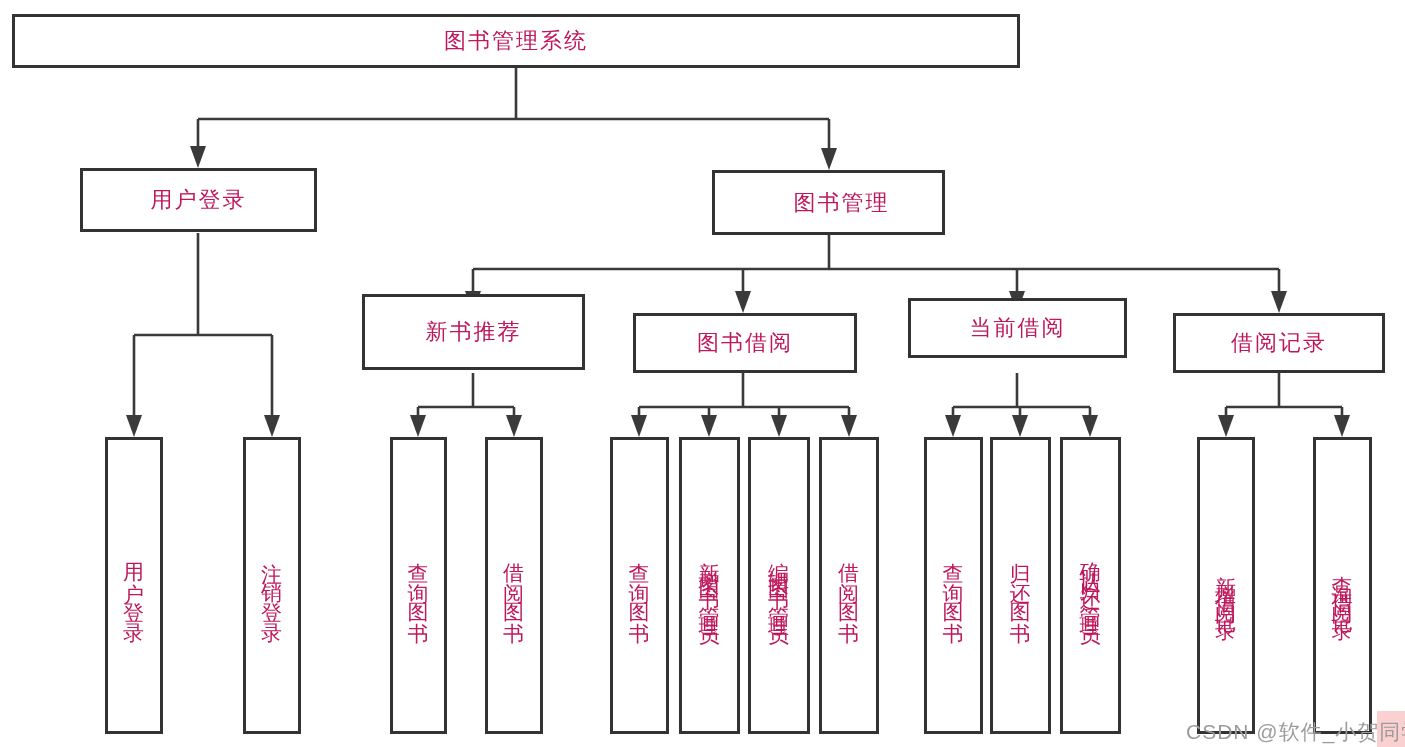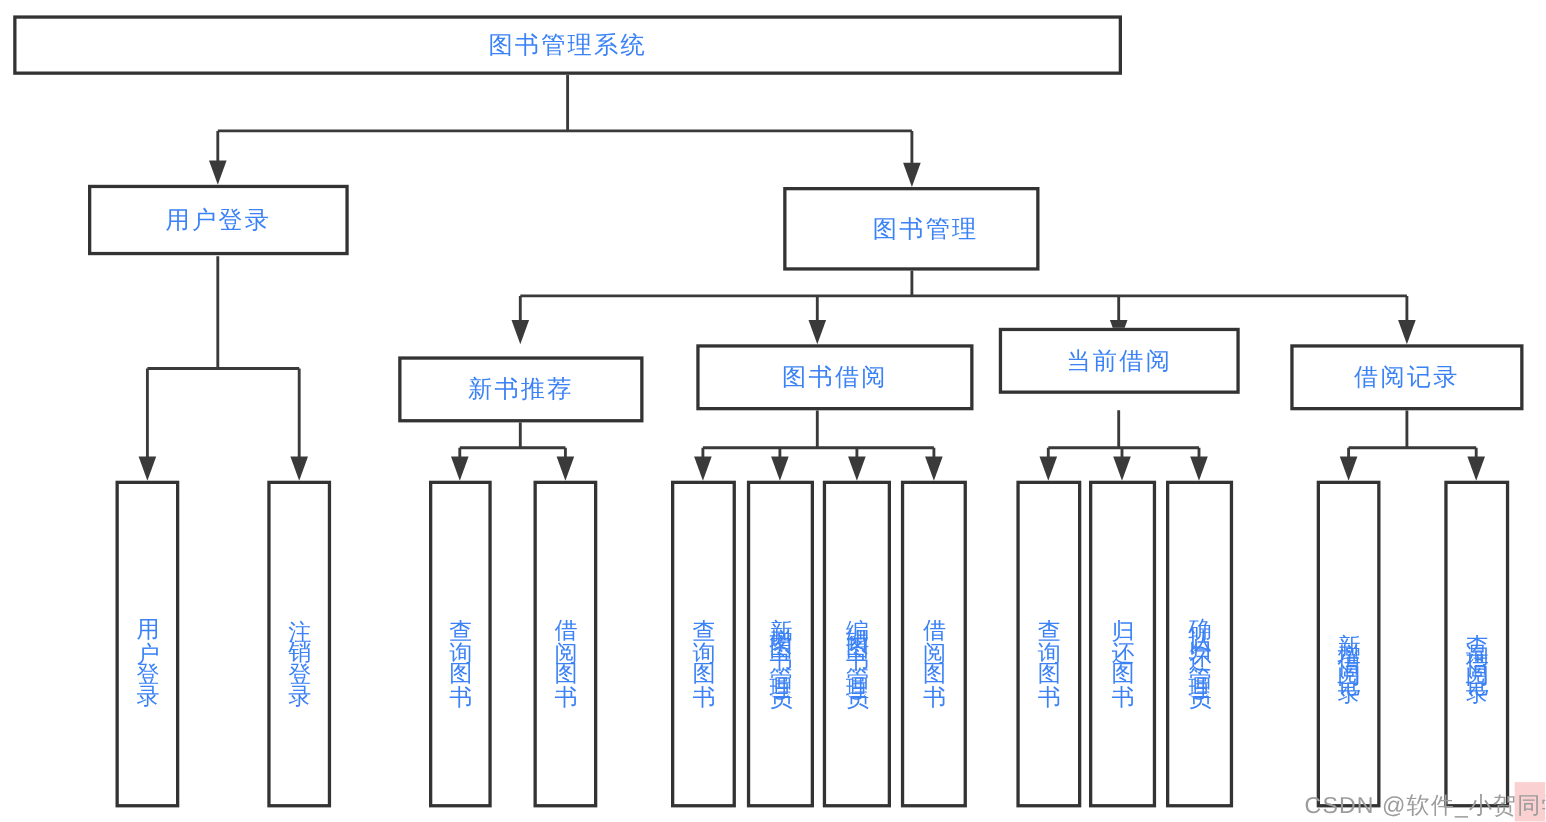--- a/index.html
+++ b/index.html
@@ -5,21 +5,21 @@
   html,body{margin:0;padding:0;background:#ffffff;}
   .stage{
     position:relative;width:1405px;height:747px;background:#ffffff;
     font-family:"Liberation Sans",sans-serif;overflow:hidden;
   }
   .connectors{position:absolute;left:0;top:0;z-index:1;}
   .wire path{stroke:#3a3a3a;stroke-width:2.6;fill:none;}
   .wire polygon{fill:#3a3a3a;stroke:none;}
   .node{
     position:absolute;box-sizing:border-box;background:#ffffff;
-    border:3px solid #333333;color:#3b82f6;z-index:2;
+    border:3px solid #333333;color:#be185d;z-index:2;
     display:flex;align-items:center;justify-content:center;
     font-size:22px;letter-spacing:2px;white-space:nowrap;
   }
   .leaf{
     writing-mode:vertical-rl;text-orientation:mixed;
     font-size:21px;letter-spacing:20px;white-space:normal;
     line-height:1;
   }
   .leaf.long{letter-spacing:9px;}
   .watermark{
@@ -70,24 +70,24 @@
 
       <path d="M1279 373 V407 M1226 407 H1342 M1226 407 V416 M1342 407 V416"></path>
       <polygon points="1218,415 1234,415 1226,437"></polygon>
       <polygon points="1334,415 1350,415 1342,437"></polygon>
     </g>
   </svg>
 
   <div class="node" style="left:12px;top:14px;width:1008px;height:54px;">图书管理系统</div>
 
   <div class="node" style="left:80px;top:168px;width:237px;height:64px;">用户登录</div>
-  <div class="node" style="left:712px;top:170px;width:233px;height:76px;padding-left:26px;">图书管理</div>
+  <div class="node" style="left:712px;top:170px;width:233px;height:65px;padding-left:26px;">图书管理</div>
 
-  <div class="node" style="left:362px;top:324px;width:223px;height:60px;">新书推荐</div>
-  <div class="node" style="left:633px;top:313px;width:252px;height:60px;">图书借阅</div>
+  <div class="node" style="left:362px;top:294px;width:223px;height:76px;">新书推荐</div>
+  <div class="node" style="left:633px;top:313px;width:224px;height:60px;">图书借阅</div>
   <div class="node" style="left:908px;top:298px;width:219px;height:60px;">当前借阅</div>
   <div class="node" style="left:1173px;top:313px;width:212px;height:60px;">借阅记录</div>
 
   <div class="node leaf" style="left:105px;top:437px;width:58px;height:297px;">用户登录</div>
   <div class="node leaf" style="left:243px;top:437px;width:58px;height:297px;">注销登录</div>
 
   <div class="node leaf" style="left:390px;top:437px;width:57px;height:297px;">查询图书</div>
   <div class="node leaf" style="left:485px;top:437px;width:58px;height:297px;">借阅图书</div>
 
   <div class="node leaf" style="left:610px;top:437px;width:59px;height:297px;">查询图书</div>

